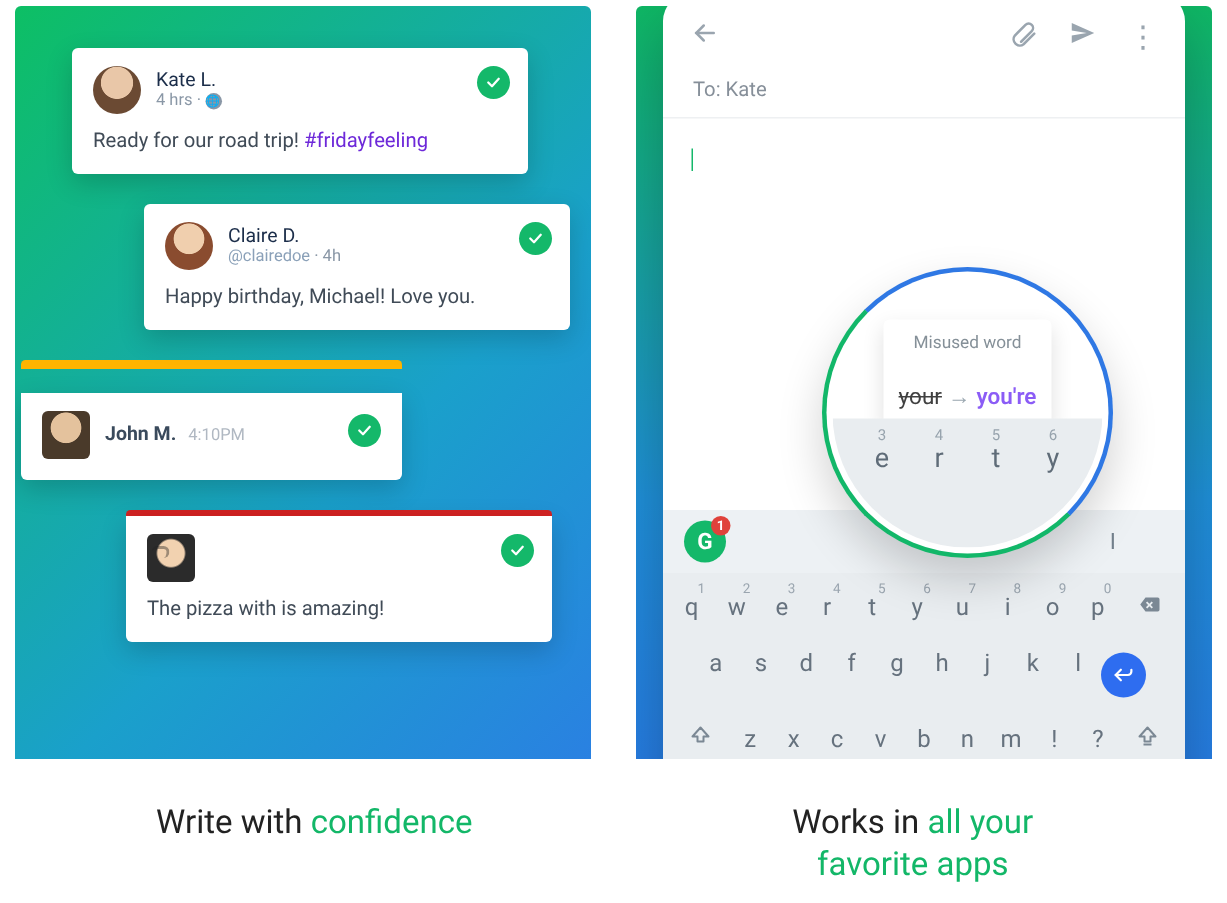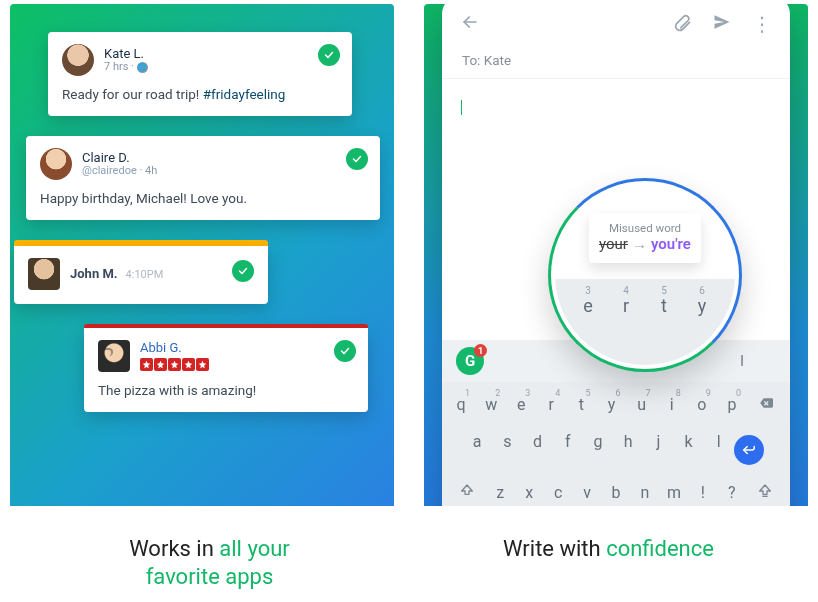--- a/index.html
+++ b/index.html
@@ -4,39 +4,39 @@
 <style>
   *{box-sizing:border-box;margin:0;padding:0;font-family:-apple-system,BlinkMacSystemFont,"Segoe UI",Roboto,Helvetica,Arial,sans-serif}
   body{width:818px;height:602px;background:#fff;overflow:hidden;position:relative}
   .wrap{display:flex;gap:30px;padding:4px 10px 0 10px;height:100%}
   .panel{flex:1;position:relative;border-radius:4px;overflow:hidden}
   
   .left{background:linear-gradient(135deg,#0dbf64 0%,#1aa0cb 55%,#2e78e8 100%)}
   .feed{position:absolute;inset:0;padding:28px 16px 0 16px}
   .card{background:#fff;border-radius:4px;padding:12px 14px 14px 14px;box-shadow:0 6px 18px rgba(0,0,0,.18);position:relative;margin-bottom:20px}
   .c1{margin-left:22px;margin-right:26px}
-  .c2{margin-right:-2px}
+  .c2{margin-left:70px;margin-right:-2px}
   .c3{margin-left:-12px;margin-right:110px;margin-top:6px}
   .c4{margin-left:58px;margin-right:10px}
   .ycap{height:6px;background:#ffb400;margin-left:-12px;margin-right:110px;border-radius:3px 3px 0 0;margin-top:14px}
   .rcap{height:4px;background:#d32323;margin-left:58px;margin-right:10px;border-radius:3px 3px 0 0;margin-top:18px}
   .hdr{display:flex;align-items:center;gap:10px}
   .av{width:32px;height:32px;border-radius:50%;background:#ccc;flex:0 0 auto;background-size:cover;background-position:center}
   .av.sq{border-radius:4px}
   .av1{background:radial-gradient(circle at 50% 35%,#e9c7a8 0 40%,#6b4a33 42% 100%)}
   .av2{background:radial-gradient(circle at 50% 35%,#f0cfae 0 38%,#8a4c2f 40% 100%)}
   .av3{background:radial-gradient(circle at 50% 35%,#e4c29d 0 38%,#4a3a2a 40% 100%)}
   .av4{background:radial-gradient(circle at 50% 40%,#f2d2b0 0 35%,#2b2b2b 40% 100%);position:relative}
   .av4::after{content:"";position:absolute;left:3px;top:8px;width:10px;height:6px;border:2px solid #222;border-radius:4px;border-bottom:none;border-left:none;opacity:.4}
   .meta{line-height:1.1}
   .nm{font-weight:400;font-size:13px;color:#1c2e4a}
   .sub{font-size:11px;color:#8a97a6}
   .fb-g{display:inline-block;width:11px;height:11px;border-radius:50%;background:#8a97a6;color:#fff;font-size:8px;text-align:center;line-height:11px;vertical-align:middle}
   .body{margin-top:10px;font-size:13.5px;color:#404b57}
-  .hash{color:#0c4a6e}
+  .hash{color:#6d28d9}
   .handle{color:#8aa0b8}
   .check{position:absolute;right:12px;top:12px;width:22px;height:22px;border-radius:50%;background:#14b86a;display:flex;align-items:center;justify-content:center}
   .check svg{width:12px;height:12px;stroke:#fff;stroke-width:3;fill:none;stroke-linecap:round;stroke-linejoin:round}
   .c3 .hdr{gap:10px}
   .c3 .nm{color:#3a4a5c;font-weight:700}
   .c3 .sub{color:#b0b8c2}
   .c3 .check{right:14px;top:14px}
   .stars{display:flex;gap:1px;margin-top:2px}
   .star{width:13px;height:13px;background:#d32323;border-radius:2px;display:flex;align-items:center;justify-content:center}
   .star svg{width:9px;height:9px;fill:#fff}
@@ -63,21 +63,21 @@
   .space{flex:4;background:#cfd6dc;border-radius:4px;height:20px;margin-top:8px}
   .enter{width:30px;height:30px;border-radius:50%;background:#2e6df0;display:flex;align-items:center;justify-content:center;color:#fff;margin-top:3px}
   .sysrow{display:flex;align-items:center;font-size:11px;color:#8a97a6;padding:6px 10px 0 10px;gap:8px}
   .sysrow .sp{flex:1}
   .sysrow .com{font-size:11px}
   
   .lens{position:absolute;left:106px;top:182px;width:194px;height:194px;border-radius:50%;background:#fff;border:3px solid;border-color:#2f78e4 #2f78e4 #12b769 #12b769;transform:rotate(0deg);box-shadow:0 14px 30px rgba(0,0,0,.18);z-index:20;overflow:hidden}
   .lens::before{content:"";position:absolute;inset:0;border-radius:50%;border:3px solid transparent;background:conic-gradient(from 0deg,#2f78e4 0 60%,#12b769 60% 100%);-webkit-mask:radial-gradient(circle,transparent 66%,#000 67%);mask:radial-gradient(circle,transparent 66%,#000 67%);display:none}
   .lensinner{position:absolute;inset:4px;border-radius:50%;background:#fff;overflow:hidden}
   .tip{position:absolute;top:28px;left:34px;right:34px;background:#fff;border-radius:4px;padding:8px 10px 10px 10px;box-shadow:0 6px 14px rgba(0,0,0,.12);text-align:center}
-  .tip .t1{font-size:11.5px;color:#859098;margin-bottom:0}
+  .tip .t1{font-size:11.5px;color:#859098;margin-bottom:20px}
   .tip .t2{font-size:15px}
   .strike{color:#404040;text-decoration:line-through}
   .arrow{color:#9aa7b0;margin:0 4px}
   .fix{color:#8b5cf6;font-weight:600}
   .lensk{position:absolute;left:0;right:0;bottom:0;top:94px;background:#e9edf0}
   .lensrow{display:flex;justify-content:center;gap:4px;padding-top:6px}
   .lensrow .lk{flex:0 0 34px;text-align:center;color:#5f6c78;font-size:18px;position:relative;padding-top:10px}
   .lensrow .lk .ln{position:absolute;top:0;left:50%;transform:translateX(-50%);font-size:10px;color:#97a3ad}
   
   .tags{position:absolute;left:0;right:0;bottom:12px;display:flex;padding:0 10px}
@@ -91,21 +91,21 @@
 
 <div class="wrap">
 
   <div class="panel left">
     <div class="feed">
       <div class="card c1">
         <div class="hdr">
           <div class="av av1"></div>
           <div class="meta">
             <div class="nm">Kate L.</div>
-            <div class="sub"><span>7 hrs ·</span> <span class="fb-g">🌐</span></div>
+            <div class="sub"><span>4 hrs ·</span> <span class="fb-g">🌐</span></div>
           </div>
         </div>
         <div class="body"><span>Ready for our road trip! </span><span class="hash">#fridayfeeling</span></div>
         <div class="check">
             <svg viewBox="0 0 24 24">
               <path d="M5 12l5 5L19 7"></path>
             </svg>
           </div>
       </div>
 
@@ -119,69 +119,39 @@
         </div>
         <div class="body">Happy birthday, Michael! Love you.</div>
         <div class="check">
             <svg viewBox="0 0 24 24">
               <path d="M5 12l5 5L19 7"></path>
             </svg>
           </div>
       </div>
 
       <div class="ycap"></div>
-      <div class="card c3" style="margin-top:0;border-radius:0 0 4px 4px">
+      <div class="card c3" style="margin-top:16px;border-radius:0 0 4px 4px">
         <div class="hdr">
           <div class="av sq av3"></div>
           <div class="meta" style="display:flex;align-items:baseline;gap:8px">
             <span class="nm">John M.</span>
             <span class="sub">4:10PM</span>
           </div>
         </div>
         <div class="check">
             <svg viewBox="0 0 24 24">
               <path d="M5 12l5 5L19 7"></path>
             </svg>
           </div>
       </div>
 
       <div class="rcap"></div>
       <div class="card c4" style="margin-top:0;border-radius:0 0 4px 4px">
         <div class="hdr">
           <div class="av sq av4"></div>
-          <div class="meta">
-            <div class="nm" style="color:#2e6ac2">Abbi G.</div>
-            <div class="stars">
-              <span class="star">
-                  <svg viewBox="0 0 24 24">
-                    <path d="M12 2l2.9 6.9L22 10l-5.5 4.8L18 22l-6-3.6L6 22l1.5-7.2L2 10l7.1-1.1z"></path>
-                  </svg>
-                </span>
-              <span class="star">
-                  <svg viewBox="0 0 24 24">
-                    <path d="M12 2l2.9 6.9L22 10l-5.5 4.8L18 22l-6-3.6L6 22l1.5-7.2L2 10l7.1-1.1z"></path>
-                  </svg>
-                </span>
-              <span class="star">
-                  <svg viewBox="0 0 24 24">
-                    <path d="M12 2l2.9 6.9L22 10l-5.5 4.8L18 22l-6-3.6L6 22l1.5-7.2L2 10l7.1-1.1z"></path>
-                  </svg>
-                </span>
-              <span class="star">
-                  <svg viewBox="0 0 24 24">
-                    <path d="M12 2l2.9 6.9L22 10l-5.5 4.8L18 22l-6-3.6L6 22l1.5-7.2L2 10l7.1-1.1z"></path>
-                  </svg>
-                </span>
-              <span class="star">
-                  <svg viewBox="0 0 24 24">
-                    <path d="M12 2l2.9 6.9L22 10l-5.5 4.8L18 22l-6-3.6L6 22l1.5-7.2L2 10l7.1-1.1z"></path>
-                  </svg>
-                </span>
-            </div>
-          </div>
         </div>
         <div class="body">The pizza with is amazing!</div>
         <div class="check">
             <svg viewBox="0 0 24 24">
               <path d="M5 12l5 5L19 7"></path>
             </svg>
           </div>
       </div>
     </div>
   </div>
@@ -299,18 +269,18 @@
       </div>
 
     </div>
   </div>
 </div>
 
 <div class="whitefoot"></div>
 
 <div class="tags">
   <div class="tag">
+    <span>Write with </span><span class="g">confidence</span>
+  </div>
+  <div class="tag">
     <span>Works in </span><span class="g">all your</span><br><span class="g">favorite apps</span>
   </div>
-  <div class="tag">
-    <span>Write with </span><span class="g">confidence</span>
-  </div>
 </div>
 
 </body></html>

